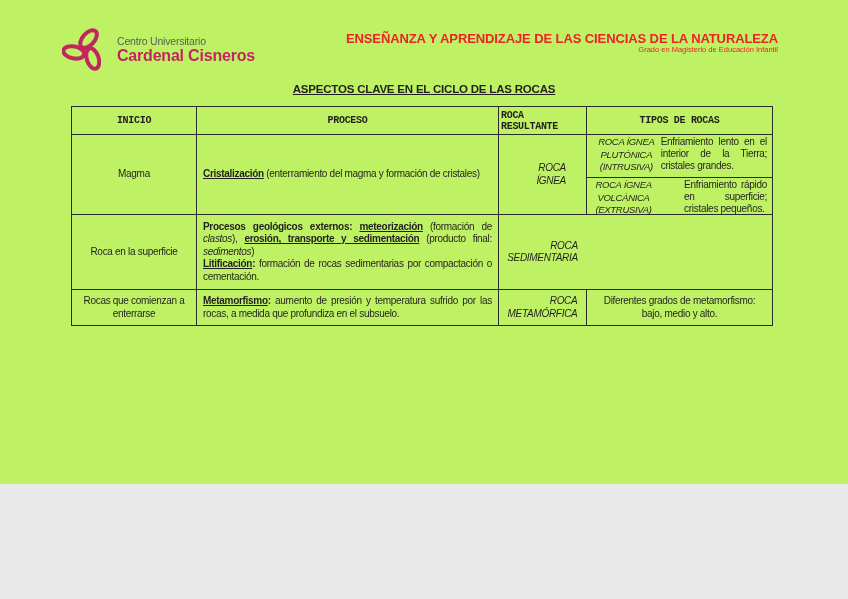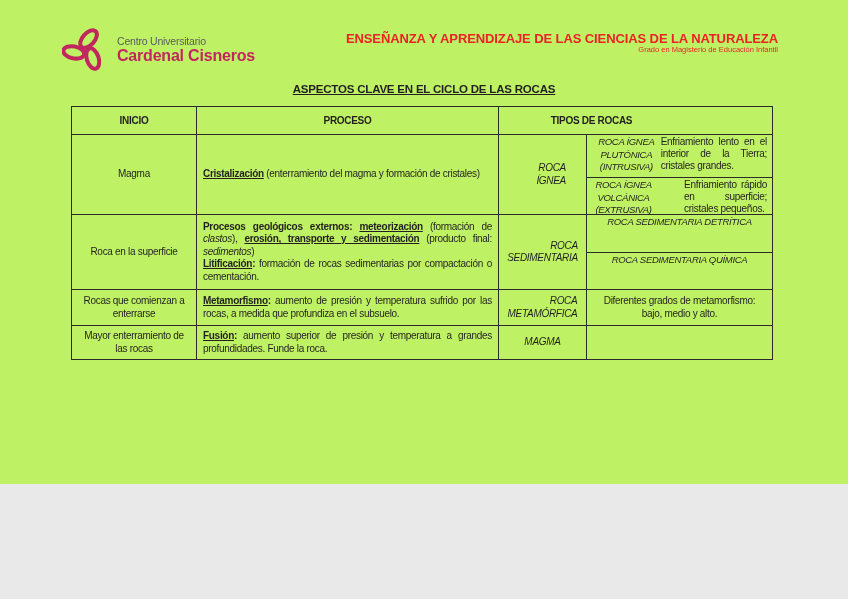--- a/index.html
+++ b/index.html
@@ -25,21 +25,21 @@
   .td + .td{border-left:1px solid #2b2b2b;}
   .c-inicio{width:124px;display:flex;align-items:center;justify-content:center;
             text-align:center;padding:2px 6px;}
   .c-proceso{width:302px;display:flex;align-items:center;padding:3px 6px;}
   .c-proceso .ptext{text-align:justify;width:100%;}
   .c-result{width:88px;display:flex;align-items:center;justify-content:center;text-align:right;
             font-weight:normal;font-style:italic;padding:2px 20px;}
   .c-tipos{width:186px;display:flex;flex-direction:column;}
   .hrow{height:27px;}
   .hrow .td{display:flex;align-items:center;justify-content:center;text-align:left;
-            font-weight:bold;line-height:11px;padding:2px;}
+            font-weight:bold;line-height:11px;padding:2px;font-family:Liberation Mono, monospace;}
   .r0{height:79px;} .r1{height:74px;} .r2{height:35px;} .r3{height:33px;}
   .sub{box-sizing:border-box;padding:1px 5px;display:flex;flex-direction:row;justify-content:center;}
   .sub + .sub{border-top:1px solid #2b2b2b;gap:29px;}
   .sub-title{font-style:italic;text-align:center;font-size:9.5px;}
   .sub-desc{text-align:justify;line-height:12px;}
   .tipos-plain{display:flex;align-items:center;justify-content:center;text-align:center;
                padding:2px 6px;height:100%;box-sizing:border-box;}
   .b{font-weight:bold;} .u{text-decoration:underline;} .i{font-style:italic;}
 </style>
 </head>
@@ -72,20 +72,21 @@
     <div class="course-line2">Grado en Magisterio de Educación Infantil</div>
   </div>
 
   <h1 class="title">ASPECTOS CLAVE EN EL CICLO DE LAS ROCAS</h1>
 
   <div class="rock-table">
 
     <div class="tr hrow">
       <div class="td c-inicio">INICIO</div>
       <div class="td c-proceso" style="justify-content:center;">PROCESO</div>
+      <div class="td c-result" style="font-style:normal;">ROCA RESULTANTE</div>
       <div class="td c-tipos tipos-plain" style="font-weight:bold;">TIPOS DE ROCAS</div>
     </div>
 
     <div class="tr r0">
       <div class="td c-inicio">Magma</div>
       <div class="td c-proceso">
         <div class="ptext"><span class="b u">Cristalización</span><span> (enterramiento del magma y formación de cristales)</span></div>
       </div>
       <div class="td c-result">ROCA ÍGNEA</div>
       <div class="td c-tipos">
@@ -99,46 +100,28 @@
         </div>
       </div>
     </div>
 
     <div class="tr r1">
       <div class="td c-inicio">Roca en la superficie</div>
       <div class="td c-proceso">
         <div class="ptext"><span class="b">Procesos geológicos externos: </span><span class="b u">meteorización</span><span> (formación de </span><span class="i">clastos</span><span>), </span><span class="b u">erosión, transporte y sedimentación</span><span> (producto final: </span><span class="i">sedimentos</span><span>)</span><br><span class="b u">Litificación</span><span class="b">:</span><span> formación de rocas sedimentarias por compactación o cementación.</span></div>
       </div>
       <div class="td c-result">ROCA SEDIMENTARIA</div>
-      <div class="td c-tipos">
-        <div class="sub" style="height:37px;">
-          <div class="sub-title">ROCA SEDIMENTARIA DETRÍTICA</div>
-        </div>
-        <div class="sub" style="height:37px;">
-          <div class="sub-title">ROCA SEDIMENTARIA QUÍMICA</div>
-        </div>
-      </div>
     </div>
 
     <div class="tr r2">
       <div class="td c-inicio">Rocas que comienzan a enterrarse</div>
       <div class="td c-proceso">
         <div class="ptext"><span class="b u">Metamorfismo</span><span class="b">:</span><span> aumento de presión y temperatura sufrido por las rocas, a medida que profundiza en el subsuelo.</span></div>
       </div>
       <div class="td c-result">ROCA METAMÓRFICA</div>
       <div class="td c-tipos">
         <div class="tipos-plain">Diferentes grados de metamorfismo: bajo, medio y alto.</div>
       </div>
     </div>
 
-    <div class="tr r3">
-      <div class="td c-inicio">Mayor enterramiento de las rocas</div>
-      <div class="td c-proceso">
-        <div class="ptext"><span class="b u">Fusión</span><span class="b">:</span><span> aumento superior de presión y temperatura a grandes profundidades. Funde la roca.</span></div>
-      </div>
-      <div class="td c-result">MAGMA</div>
-      <div class="td c-tipos">
-        <div class="tipos-plain"></div>
-      </div>
-    </div>
 
   </div>
 </div>
 
 </body></html>

